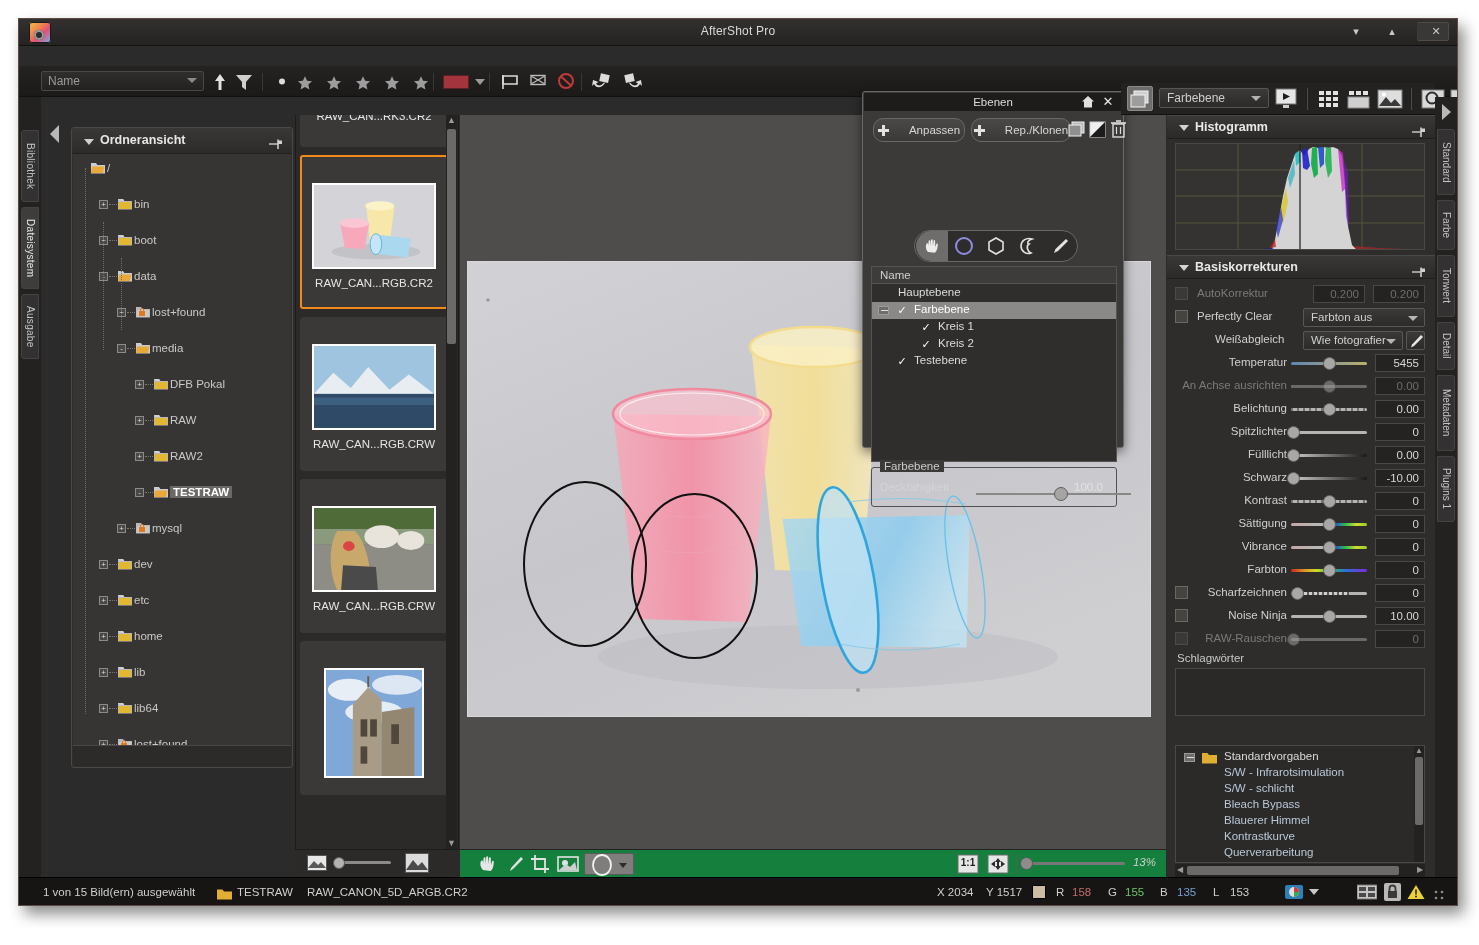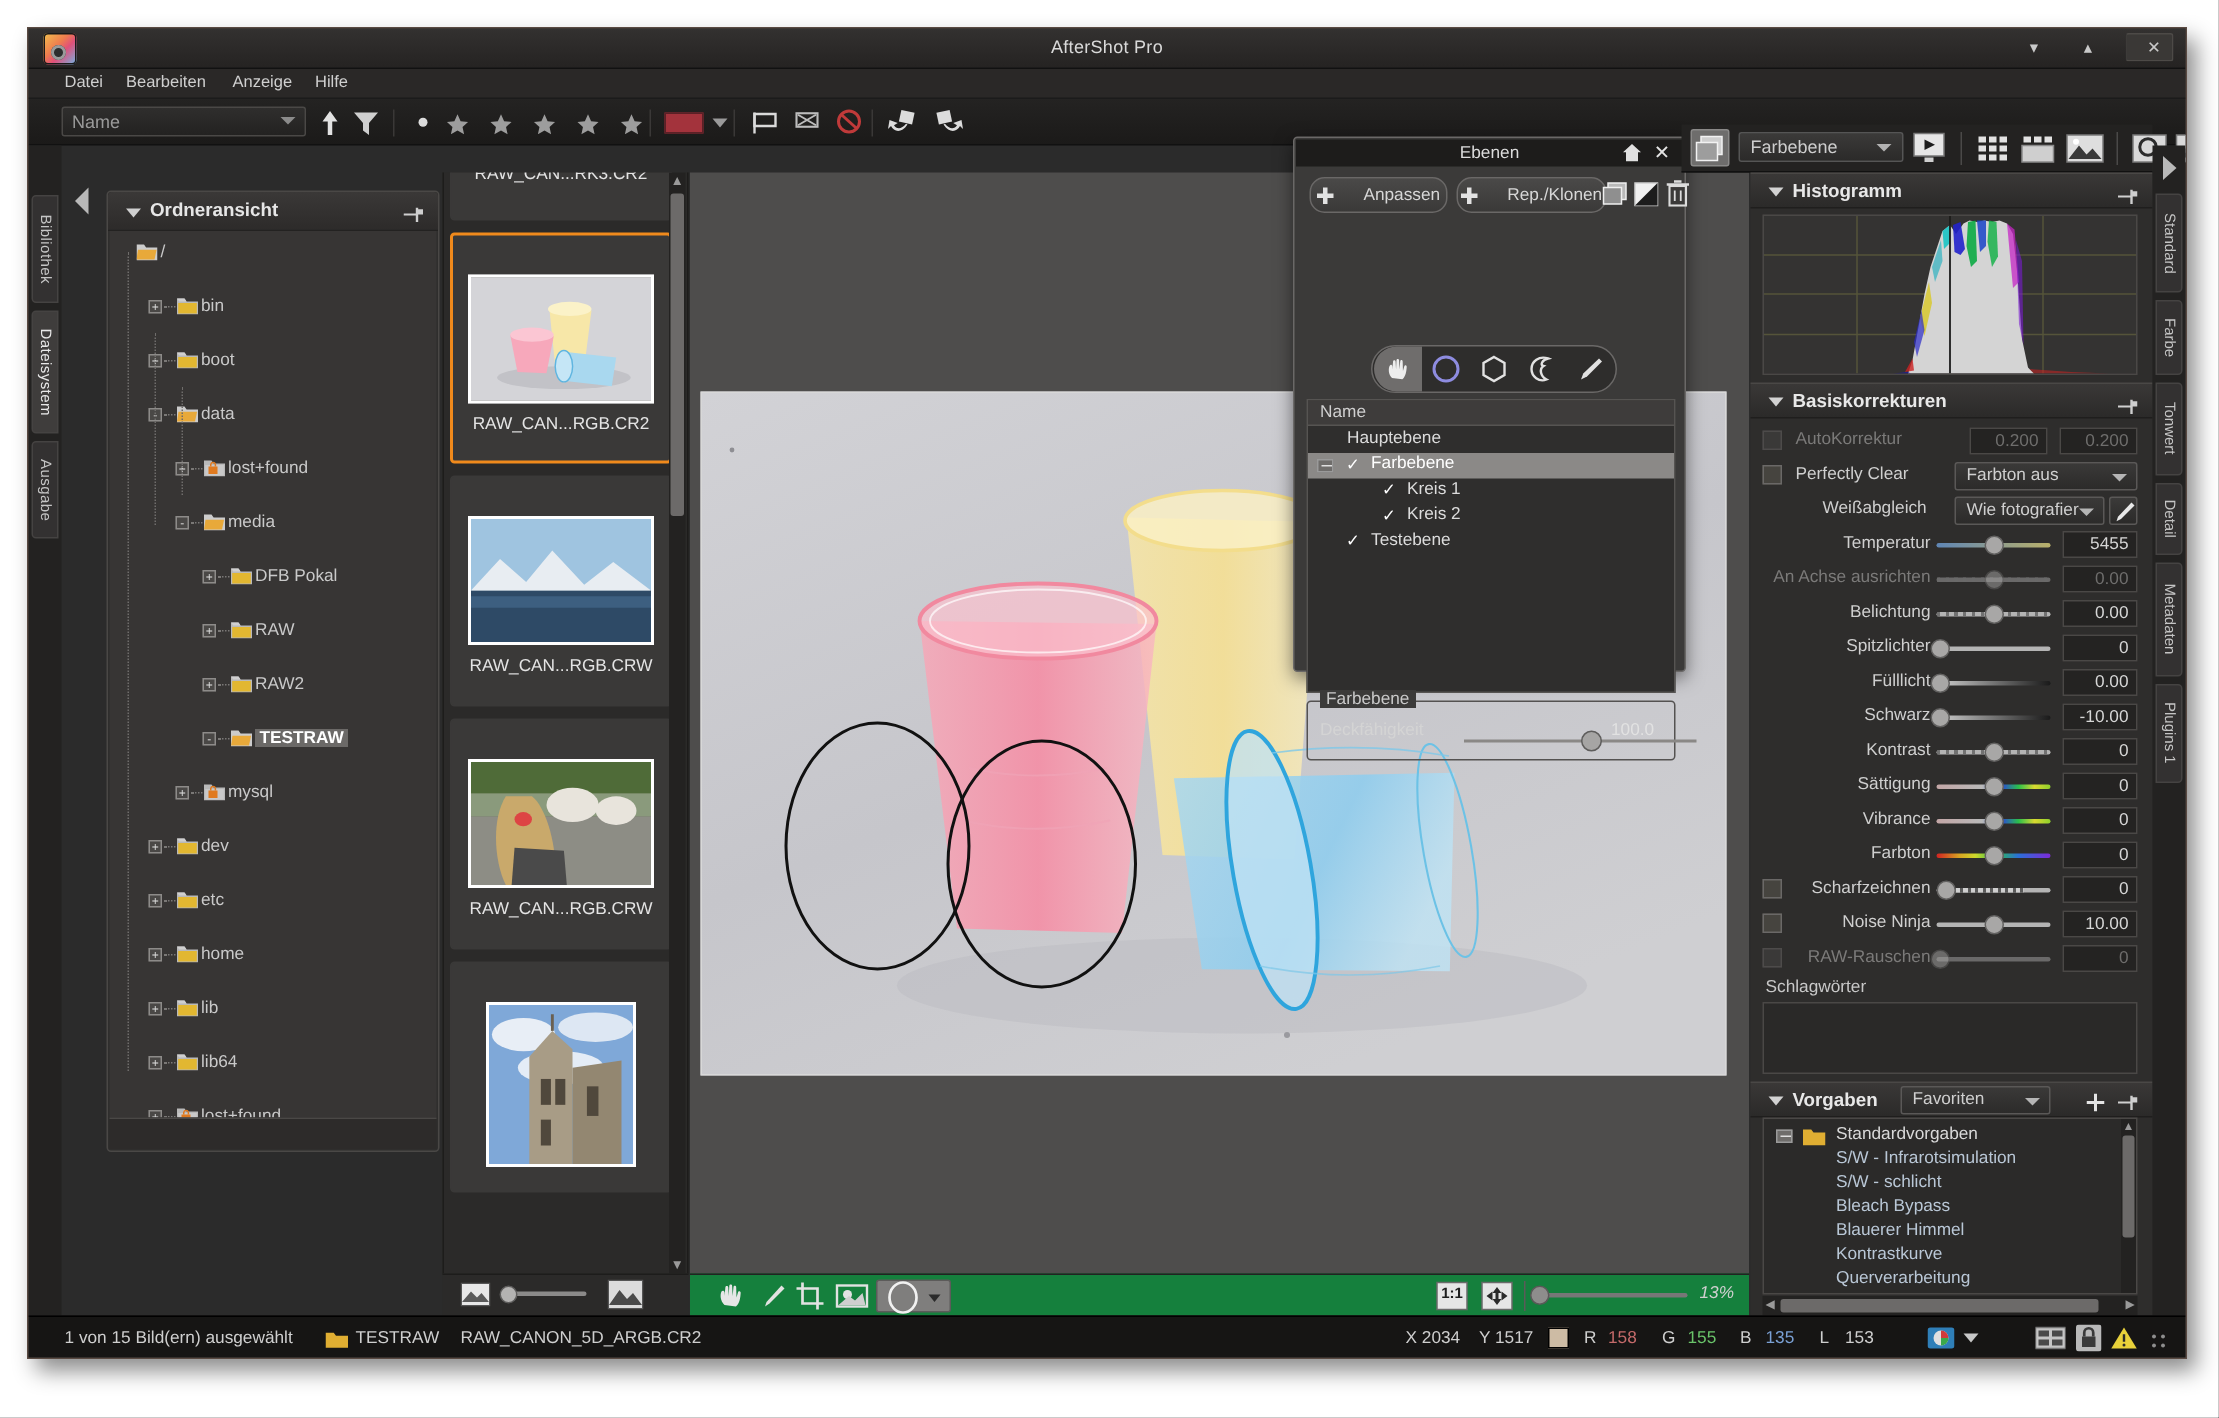--- a/index.html
+++ b/index.html
@@ -271,26 +271,20 @@
   <div class="titlebar">
     <div class="applogo"></div>
     <div class="tb-title">AfterShot Pro</div>
     <div class="win-btns">
       <div class="wb">▾</div>
       <div class="wb">▴</div>
       <div class="wb wb-close sep">✕</div>
     </div>
   </div>
 
-  <div class="menubar">
-    <div class="mi" style="left:24px">Datei</div>
-    <div class="mi" style="left:65px">Bearbeiten</div>
-    <div class="mi" style="left:136px">Anzeige</div>
-    <div class="mi" style="left:191px">Hilfe</div>
-  </div>
 
   <div class="toolbar">
     <div class="tsel">
       <span>Name</span>
       <span class="cv"></span>
     </div>
     <div class="ticon" style="left:190px">
       <svg viewBox="0 0 22 21" width="22" height="21">
           <path d="M11 3 L16 10 L12.5 10 L12.5 19 L9.5 19 L9.5 10 L6 10 Z" fill="#e2e2e2"></path>
         </svg>
@@ -1092,40 +1086,20 @@
           <span class="sl-label dim">RAW-Rauschen</span>
           <span class="sl-track" style="background:#b4b4b4;opacity:.45;"></span>
           <span class="sl-knob" style="left:120px;opacity:.5;"></span>
           <span class="sl-val dim">0</span>
         </div>
       </div>
 
     <div style="position:absolute;left:10px;top:537px;color:#c8c8c8;font-size:11.5px">Schlagwörter</div>
     <div style="position:absolute;left:8px;right:10px;top:553px;height:48px;background:#2a2928;border:1px solid #4a4846"></div>
 
-    <div class="panel-head" style="top:606px">
-      <span class="tri"></span>
-      <span class="ttl">Vorgaben</span>
-      <span class="dd" style="left:100px;top:2px;width:100px">
-        <span>Favoriten</span>
-        <span class="cv"></span>
-      </span>
-      <span style="position:absolute;right:32px;top:6px;width:12px;height:12px">
-        <svg viewBox="0 0 12 12" width="12" height="12">
-            <path d="M5 0 L7 0 L7 12 L5 12 Z M0 5 L12 5 L12 7 L0 7 Z" fill="#e4e4e4"></path>
-          </svg>
-      </span>
-      <span class="pin" style="right:10px;top:6px">
-        <svg viewBox="0 0 13 11" width="13" height="11">
-            <path d="M0 5 L9 5" stroke="#cfcfcf" stroke-width="1.4"></path>
-            <path d="M9 0.5 L9 10" stroke="#cfcfcf" stroke-width="1.6"></path>
-            <path d="M9 1.5 L13 1.5 L13 5 L9 5" fill="#cfcfcf"></path>
-          </svg>
-      </span>
-    </div>
     <div class="vorg-list" style="top:630px;bottom:14px">
       <div id="presetrows">
           <div class="vrow folder" style="top: 4px;">
             <span class="minusbox" style="left:8px;top:3px"></span>
             <span style="position:absolute;left:26px;top:2px;width:15px;height:12px"><svg viewBox="0 0 15 12" width="15" height="12">
                 <path d="M0 1 L5.5 1 L7 3 L15 3 L15 11.5 L0 11.5 Z" fill="#e0ae32"></path>
               </svg></span>
             <span style="position:absolute;left:48px;top:0">Standardvorgaben</span>
           </div>
           <div class="vrow" style="top: 20px;">

